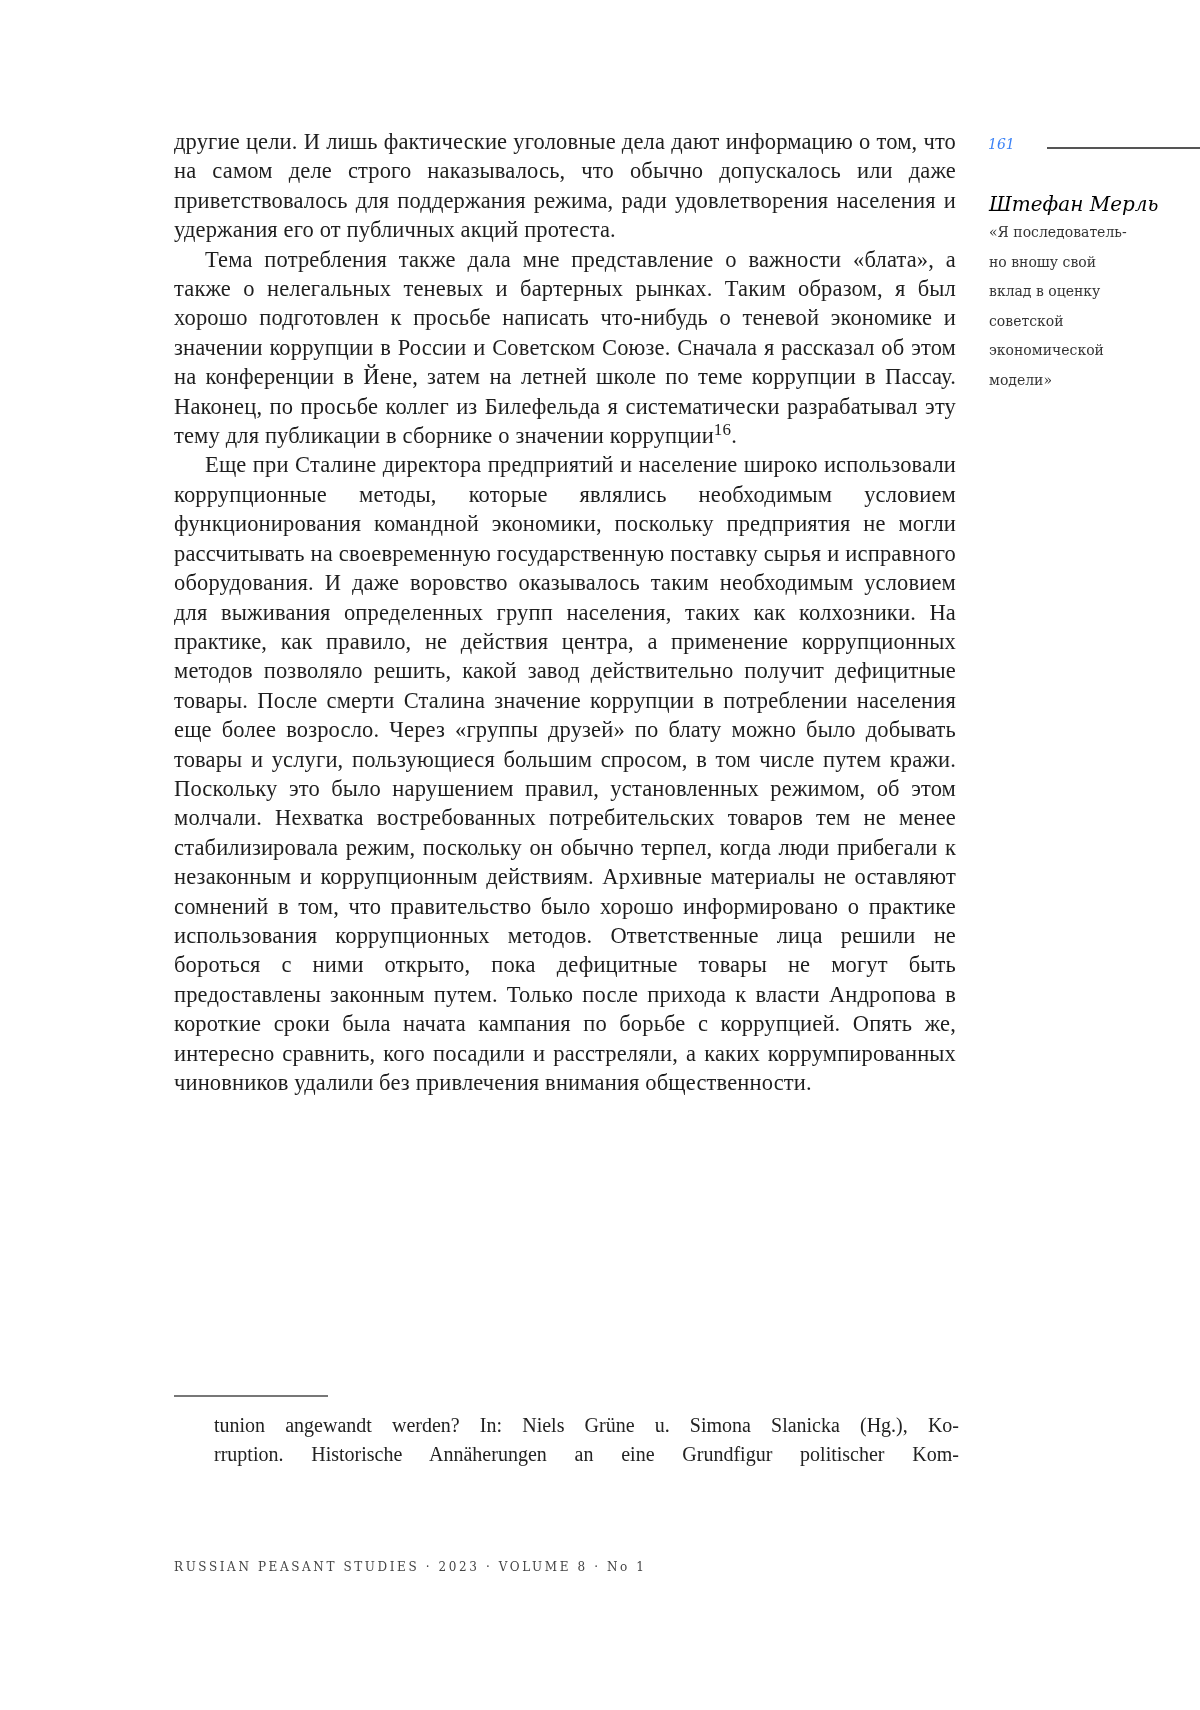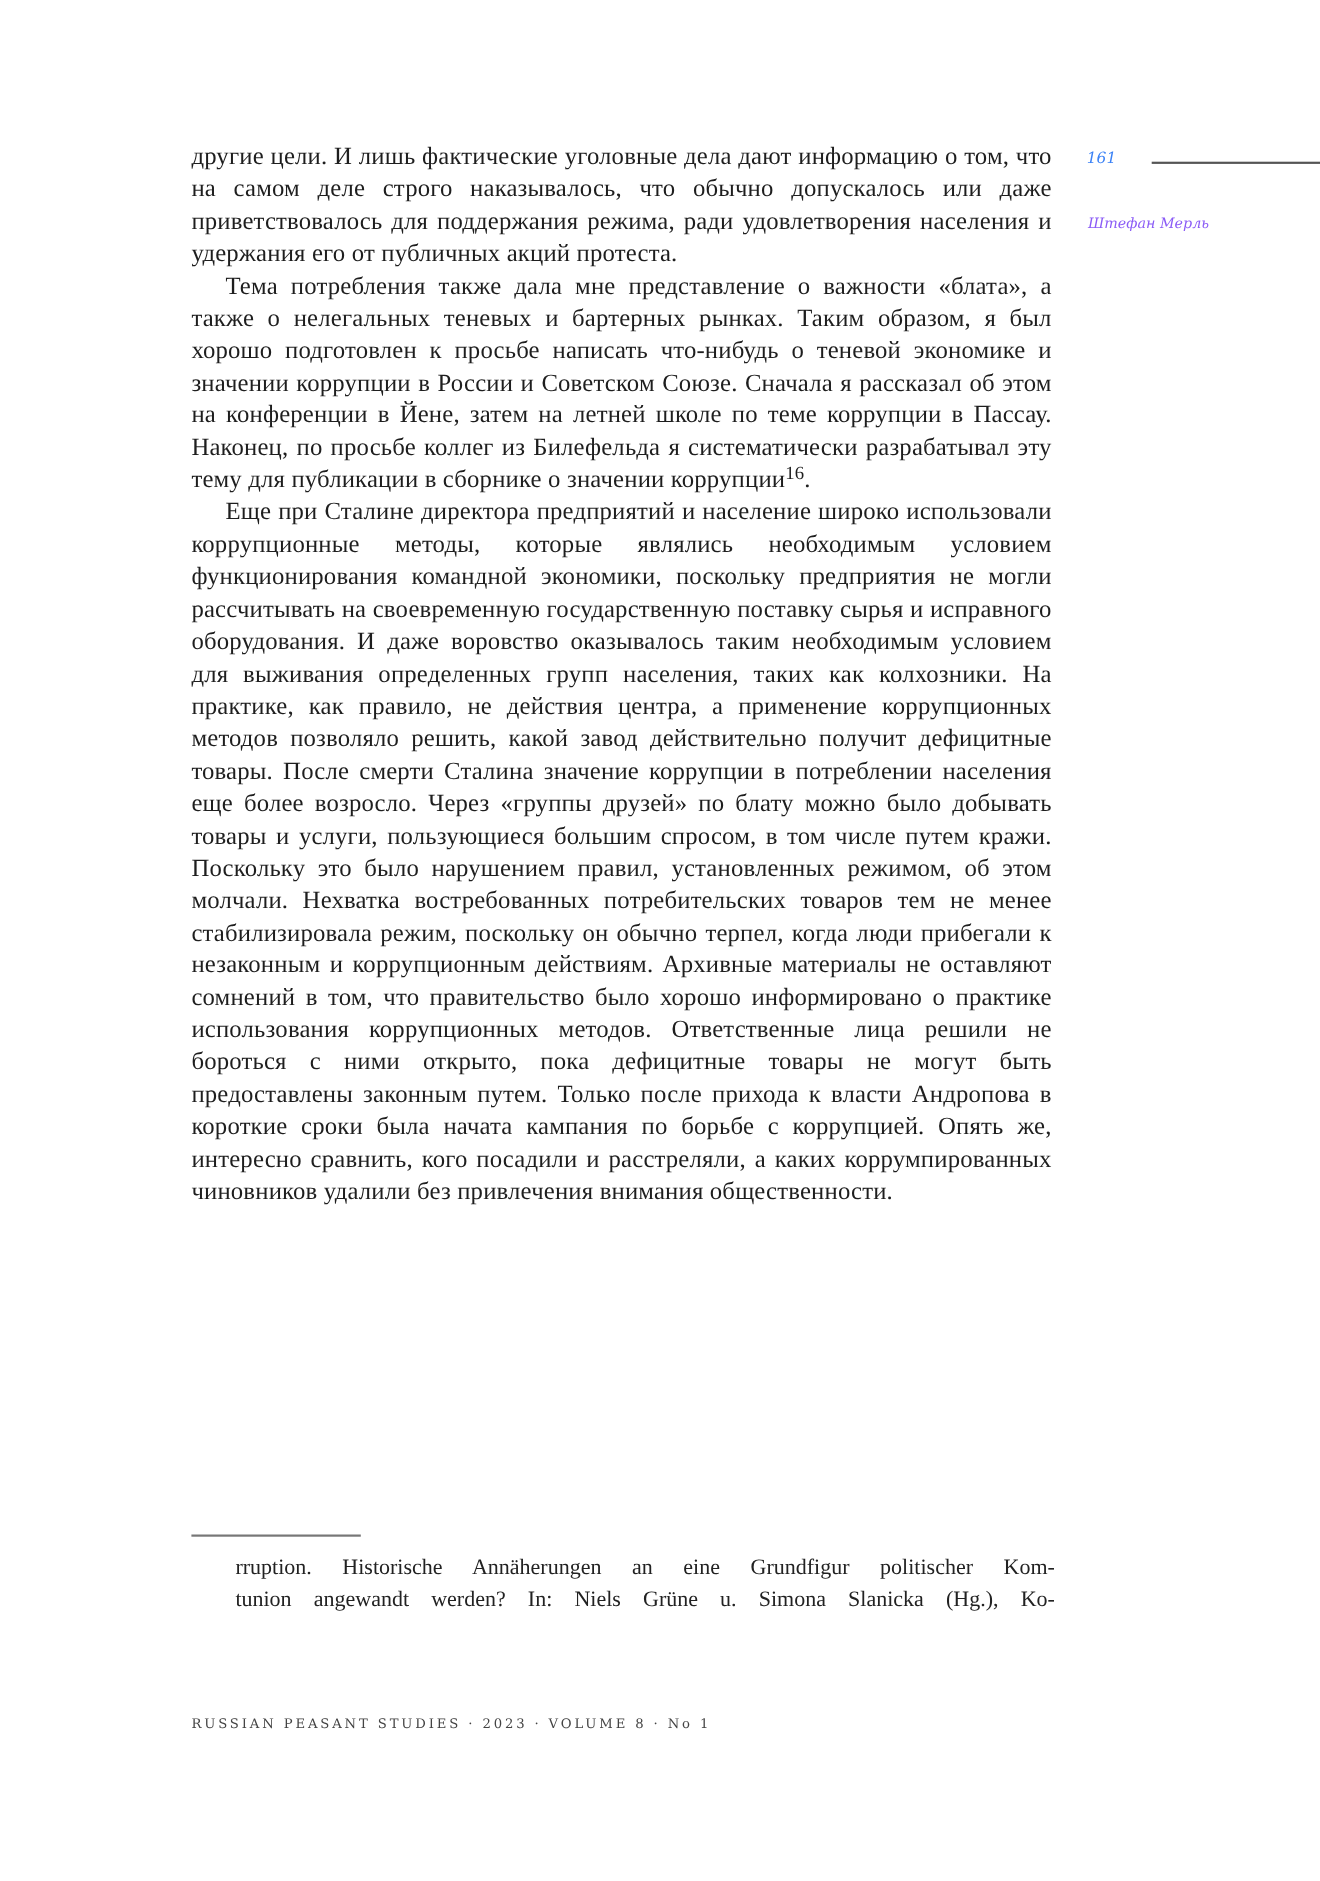--- a/index.html
+++ b/index.html
@@ -19,21 +19,21 @@
   .main sup { font-size: 17px; line-height: 0; vertical-align: 8px; }
   .pagenum {
     position: absolute; left: 988px; top: 129px;
     font-family: "DejaVu Serif", serif; font-style: italic; font-size: 14px; line-height: 30px; color: #3b82f6;
   }
   .pagerule { position: absolute; left: 1047px; top: 147px; width: 153px; height: 1.5px; background: #555; }
   .aside {
     position: absolute; left: 989px; top: 190px; width: 200px;
     font-family: "DejaVu Serif", serif; color: #333;
   }
-  .aside .author { font-style: italic; font-size: 13px; line-height: 28px; color: #8b5cf6; }
+  .aside .author { font-style: italic; font-size: 20px; line-height: 28px; color: #000000; }
   .aside .quote { font-size: 14px; line-height: 29.5px; color: #333; }
   .fnrule { position: absolute; left: 174px; top: 1395px; width: 154px; height: 1.5px; background: #777; }
   .footnote {
     position: absolute; left: 214px; top: 1411px; width: 745px;
     font-family: "Liberation Serif", "DejaVu Serif", serif;
     font-size: 20px; line-height: 28.8px; text-align: justify; color: #222;
   }
   .footnote .fn-line { display: block; text-align: justify; text-align-last: justify; }
   .footnote .fn-line.last { text-align-last: left; }
   .footnote em { font-style: italic; }
@@ -43,28 +43,36 @@
   }
 </style>
 </head>
 <body>
 
 <div class="pagenum">161</div>
 <div class="pagerule"></div>
 
 <div class="aside">
   <div class="author">Штефан Мерль</div>
+  <div class="quote">
+    <div>«Я последователь-</div>
+    <div>но вношу свой</div>
+    <div>вклад в оценку</div>
+    <div>советской</div>
+    <div>экономической</div>
+    <div>модели»</div>
+  </div>
 </div>
 
 <div class="main" lang="ru">
   <p>другие цели. И лишь фактические уголовные дела дают информацию о том, что на самом деле строго наказывалось, что обычно допускалось или даже приветствовалось для поддержания режима, ради удовлетворения населения и удержания его от публичных акций протеста.</p>
   <p class="indent"><span>Тема потребления также дала мне представление о важности «блата», а также о нелегальных теневых и бартерных рынках. Таким образом, я был хорошо подготовлен к просьбе написать что-нибудь о теневой экономике и значении коррупции в России и Советском Союзе. Сначала я рассказал об этом на конференции в Йене, затем на летней школе по теме коррупции в Пассау. Наконец, по просьбе коллег из Билефельда я систематически разрабатывал эту тему для публикации в сборнике о значении коррупции</span><sup>16</sup><span>.</span></p>
   <p class="indent">Еще при Сталине директора предприятий и население широко использовали коррупционные методы, которые являлись необходимым условием функционирования командной экономики, поскольку предприятия не могли рассчитывать на своевременную государственную поставку сырья и исправного оборудования. И даже воровство оказывалось таким необходимым условием для выживания определенных групп населения, таких как колхозники. На практике, как правило, не действия центра, а применение коррупционных методов позволяло решить, какой завод действительно получит дефицитные товары. После смерти Сталина значение коррупции в потреблении населения еще более возросло. Через «группы друзей» по блату можно было добывать товары и услуги, пользующиеся большим спросом, в том числе путем кражи. Поскольку это было нарушением правил, установленных режимом, об этом молчали. Нехватка востребованных потребительских товаров тем не менее стабилизировала режим, поскольку он обычно терпел, когда люди прибегали к незаконным и коррупционным действиям. Архивные материалы не оставляют сомнений в том, что правительство было хорошо информировано о практике использования коррупционных методов. Ответственные лица решили не бороться с ними открыто, пока дефицитные товары не могут быть предоставлены законным путем. Только после прихода к власти Андропова в короткие сроки была начата кампания по борьбе с коррупцией. Опять же, интересно сравнить, кого посадили и расстреляли, а каких коррумпированных чиновников удалили без привлечения внимания общественности.</p>
 </div>
 
 <div class="fnrule"></div>
 
 <div class="footnote">
+  <span class="fn-line">tunion angewandt werden? In: Niels Grüne u. Simona Slanicka (Hg.), Ko-</span>
   <span class="fn-line">rruption. Historische Annäherungen an eine Grundfigur politischer Kom-</span>
-  <span class="fn-line">tunion angewandt werden? In: Niels Grüne u. Simona Slanicka (Hg.), Ko-</span>
 </div>
 
 <div class="footer">RUSSIAN PEASANT STUDIES · 2023 · VOLUME 8 · No 1</div>
 
 </body></html>

